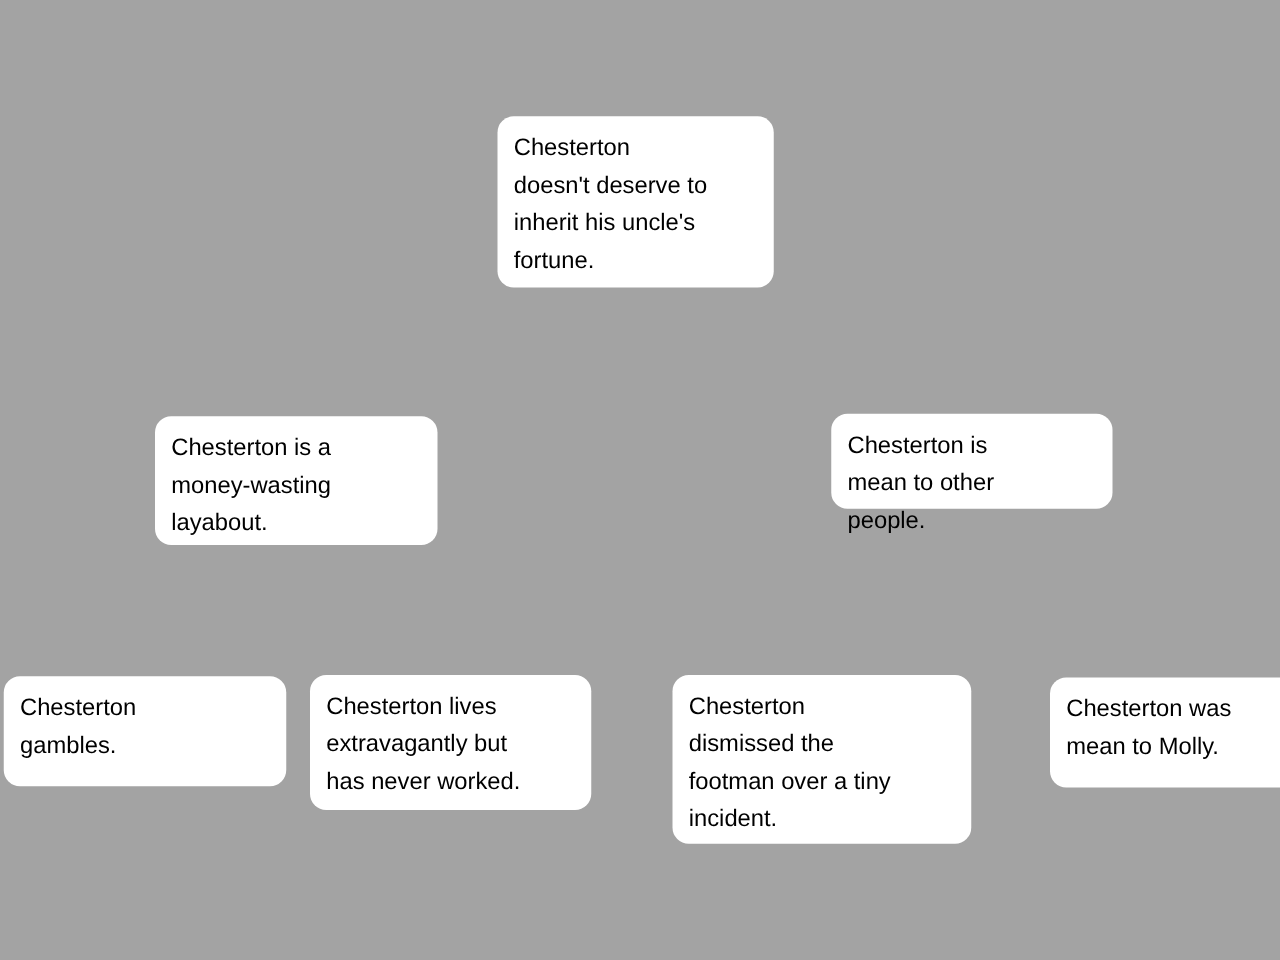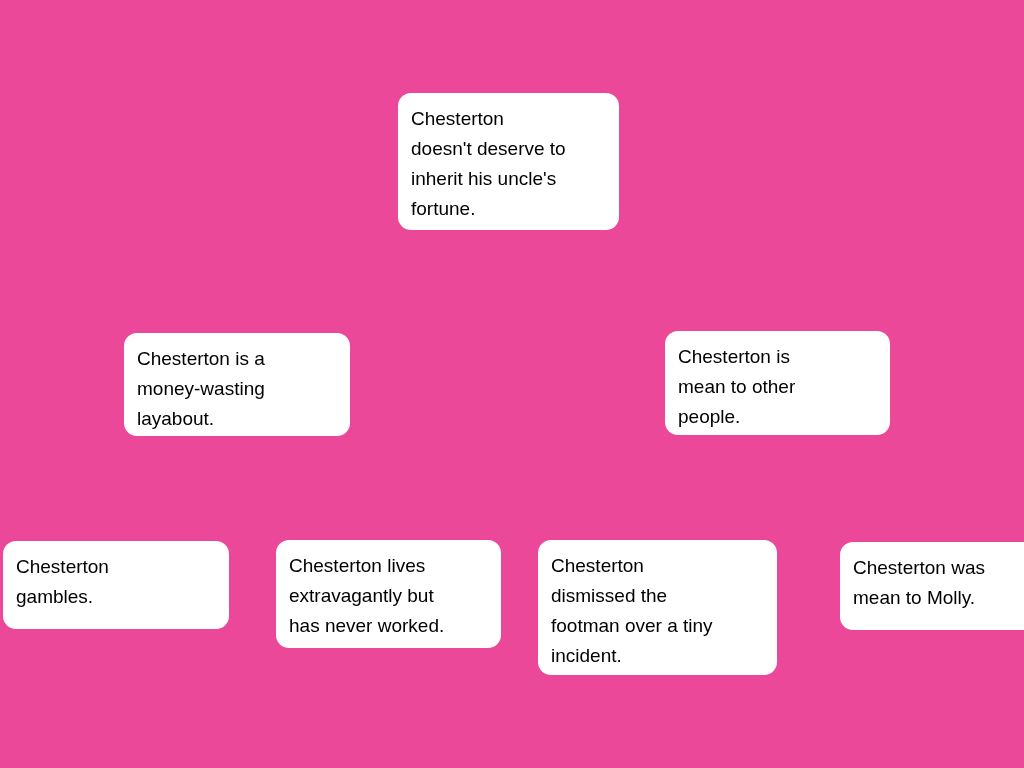--- a/index.html
+++ b/index.html
@@ -4,41 +4,41 @@
 <style>
   html, body {
     margin: 0;
     padding: 0;
     background: #000000;
   }
   .canvas {
     position: relative;
     width: 1024px;
     height: 768px;
-    background: #ec4899;
+    background: #a3a3a3;
     overflow: hidden;
     font-family: "Liberation Sans", sans-serif;
   }
   .node {
     position: absolute;
     box-sizing: border-box;
     background: #ffffff;
     color: #000000;
     border-radius: 13px;
     padding: 11px 13px;
     font-size: 19px;
     line-height: 30px;
     white-space: pre-line;
     text-align: left;
   }
   .node-top        { left: 398px; top:  93px; width: 221px; height: 137px; }
   .node-mid-left   { left: 124px; top: 333px; width: 226px; height: 103px; }
-  .node-mid-right  { left: 665px; top: 331px; width: 225px; height: 104px; }
+  .node-mid-right  { left: 665px; top: 331px; width: 225px; height: 76px; }
   .node-leaf-1     { left:   3px; top: 541px; width: 226px; height:  88px; }
-  .node-leaf-2     { left: 248px; top: 540px; width: 225px; height: 108px; margin-left: 28px; }
+  .node-leaf-2     { left: 248px; top: 540px; width: 225px; height: 108px; }
   .node-leaf-3     { left: 538px; top: 540px; width: 239px; height: 135px; }
   .node-leaf-4     { left: 840px; top: 542px; width: 223px; height:  88px; }
 </style>
 </head>
 <body>
 
 <div class="canvas">
 
   <div class="node node-top">Chesterton
 doesn't deserve to

